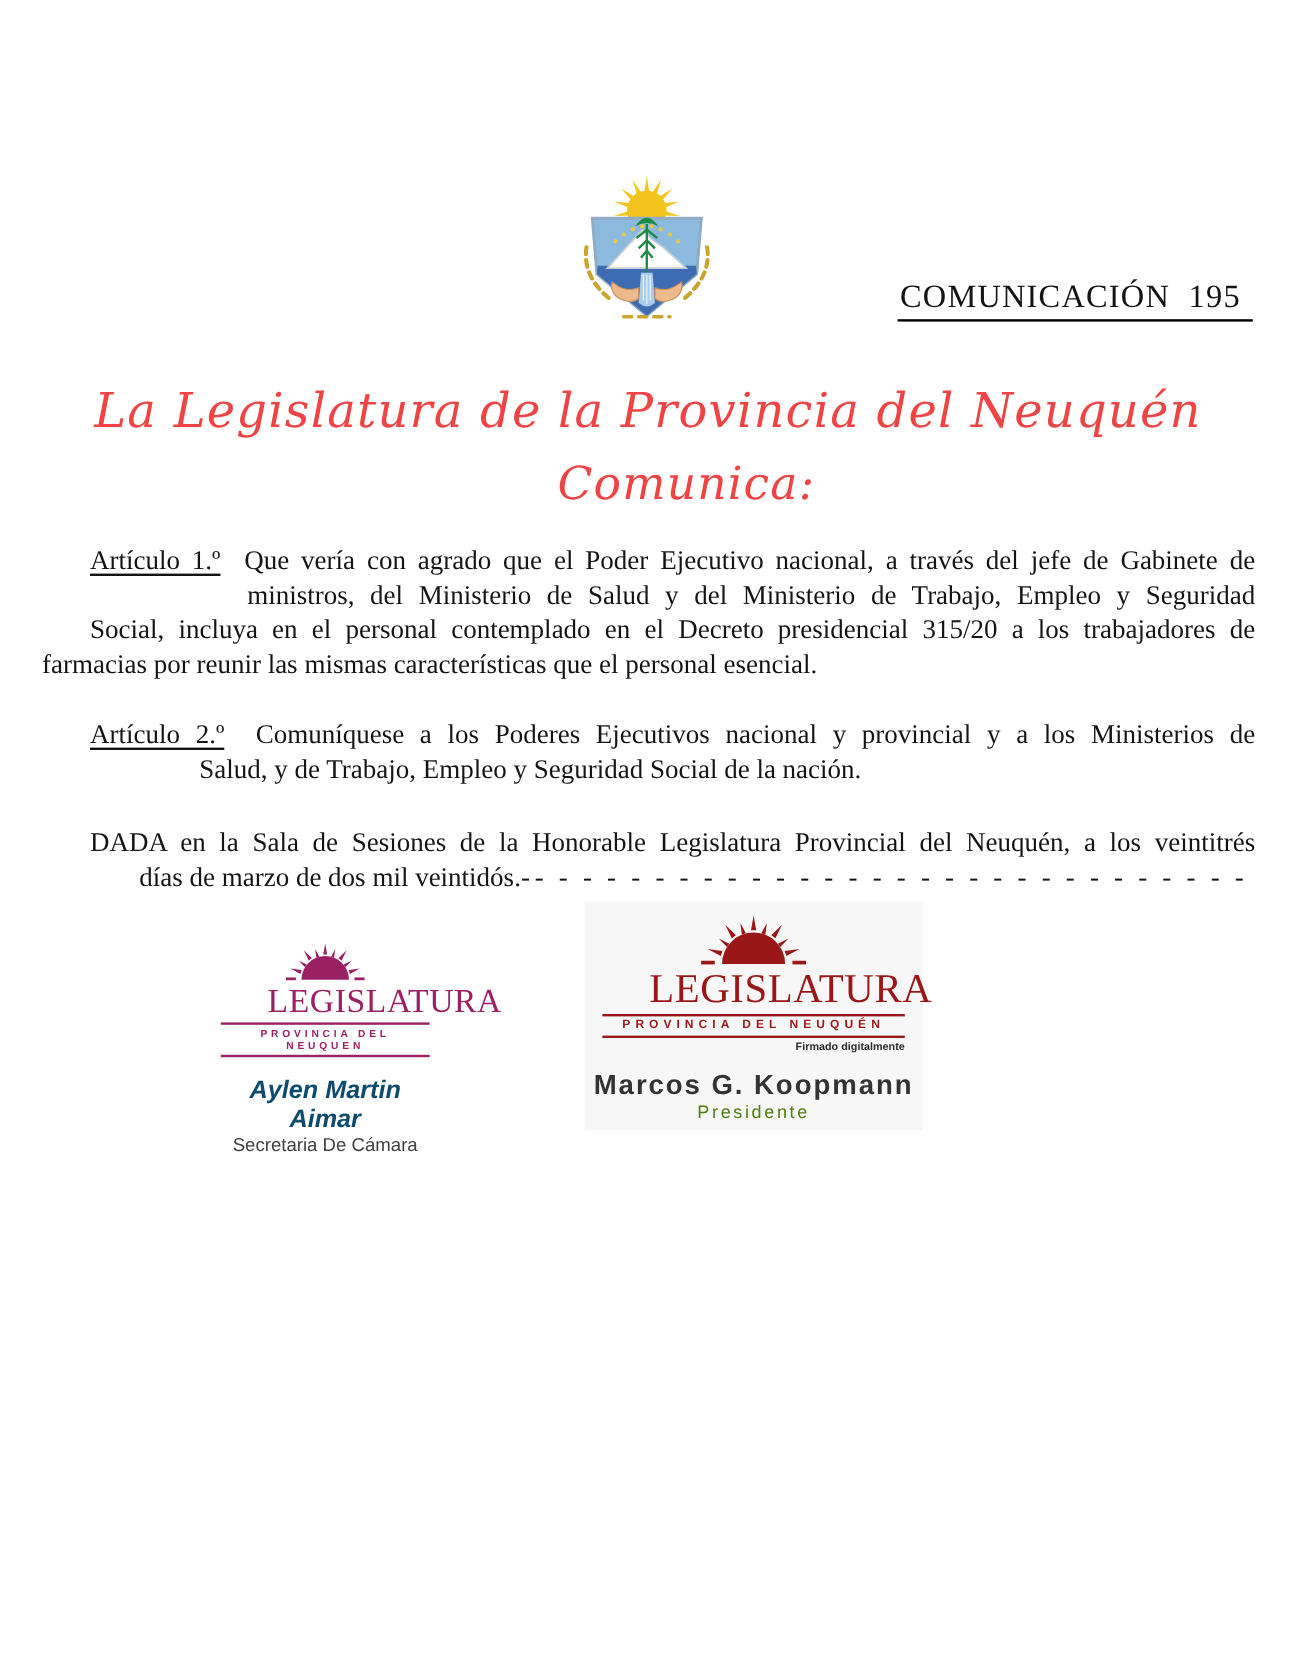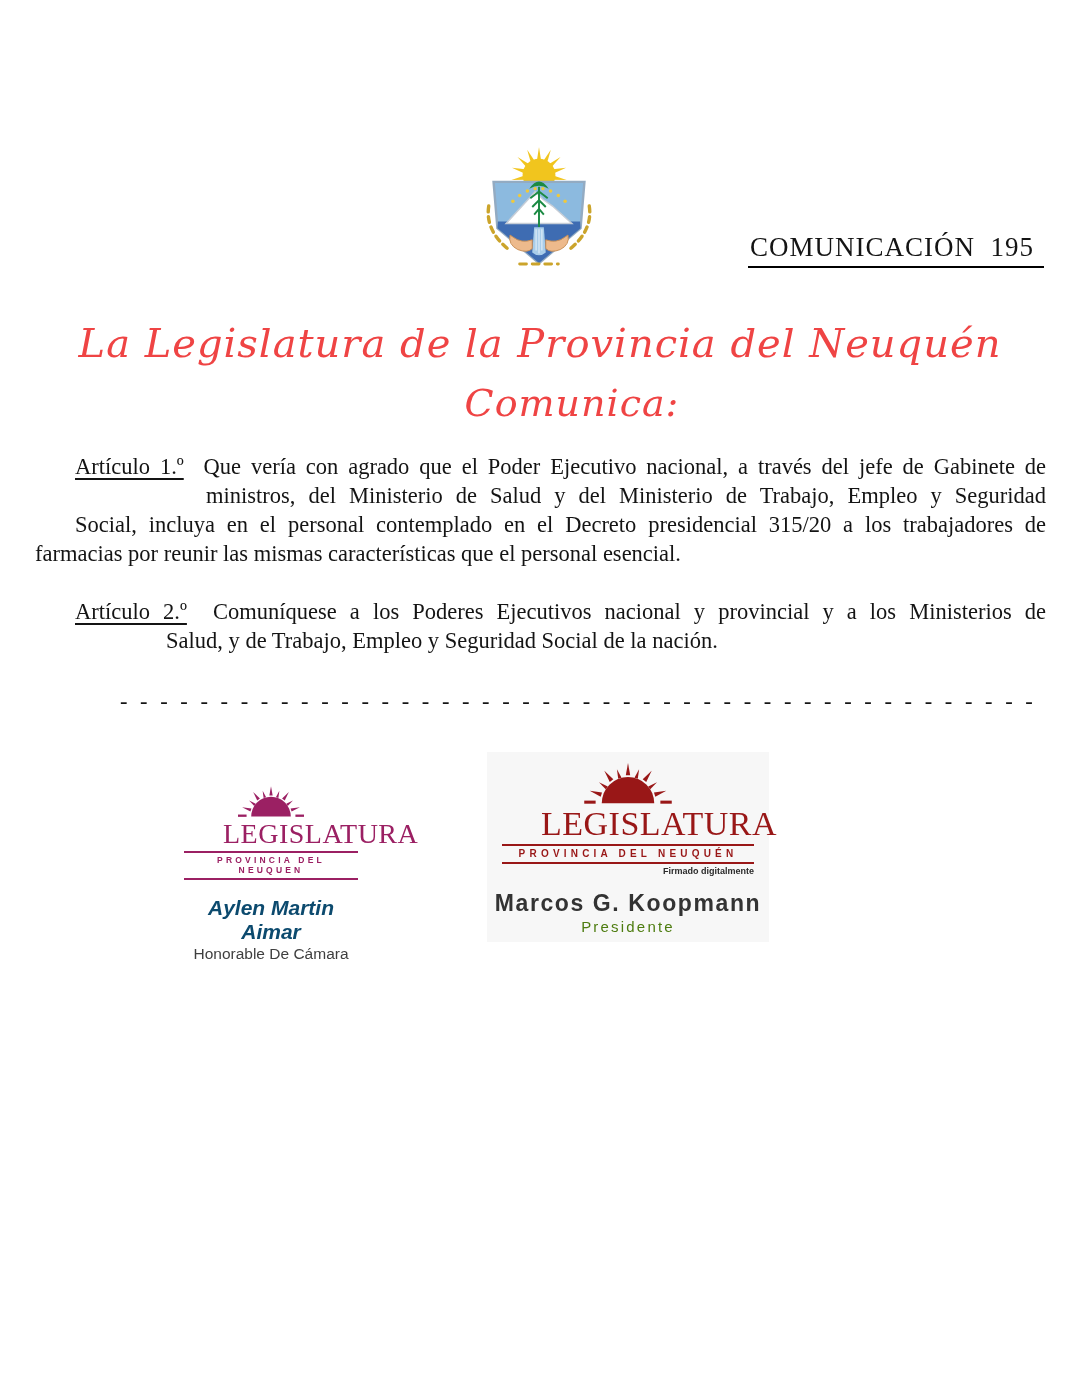--- a/index.html
+++ b/index.html
@@ -154,21 +154,23 @@
   </div>
 
   <div class="para para-article2">
     <div class="line just">
       <span class="art-label">Artículo 2.º</span><span class="label-gap">&nbsp;&nbsp;</span><span>Comuníquese a los Poderes Ejecutivos nacional y provincial y a los Ministerios de</span>
     </div>
     <div class="line ind-article">Salud, y de Trabajo, Empleo y Seguridad Social de la nación.</div>
   </div>
 
   <div class="para para-dada">
+    <div class="line just">DADA en la Sala de Sesiones de la Honorable Legislatura Provincial del Neuquén, a los veintitrés</div>
     <div class="line ind-dada dada-l2">
+      <span class="dada-l2-text">días de marzo de dos mil veintidós.-</span>
       <span class="dash-fill">- - - - - - - - - - - - - - - - - - - - - - - - - - - - - - - - - - - - - - - - - - - - - - - -</span>
     </div>
   </div>
 
   <div class="sig sig-left">
     <div class="logo-left">
       <svg viewBox="0 0 100 48" width="66" height="32" aria-hidden="true">
         <g class="sun-left-fill">
           <polygon points="47.5,14 52.5,14 50,0" transform="rotate(0 50 46)"></polygon>
           <polygon points="48,16 52,16 50,5" transform="rotate(18 50 46)"></polygon>
@@ -183,21 +185,21 @@
           <rect x="0" y="43" width="13" height="3.5"></rect>
           <rect x="87" y="43" width="13" height="3.5"></rect>
         </g>
       </svg>
       <div class="logo-title logo-title-l">LEGISLATURA</div>
       <div class="logo-rule"></div>
       <div class="logo-sub logo-sub-l">PROVINCIA DEL NEUQUEN</div>
       <div class="logo-rule"></div>
     </div>
     <div class="sig-name-l">Aylen Martin Aimar</div>
-    <div class="sig-role-l">Honorable De Cámara</div>
+    <div class="sig-role-l">Secretaria De Cámara</div>
   </div>
 
   <div class="sig sig-right">
     <div class="logo-inner-r logo-right">
       <svg viewBox="0 0 100 48" width="88" height="42" aria-hidden="true">
         <g class="sun-right-fill">
           <polygon points="47.5,14 52.5,14 50,0" transform="rotate(0 50 46)"></polygon>
           <polygon points="48,16 52,16 50,5" transform="rotate(18 50 46)"></polygon>
           <polygon points="47.5,14 52.5,14 50,0" transform="rotate(36 50 46)"></polygon>
           <polygon points="48,16 52,16 50,5" transform="rotate(54 50 46)"></polygon>

